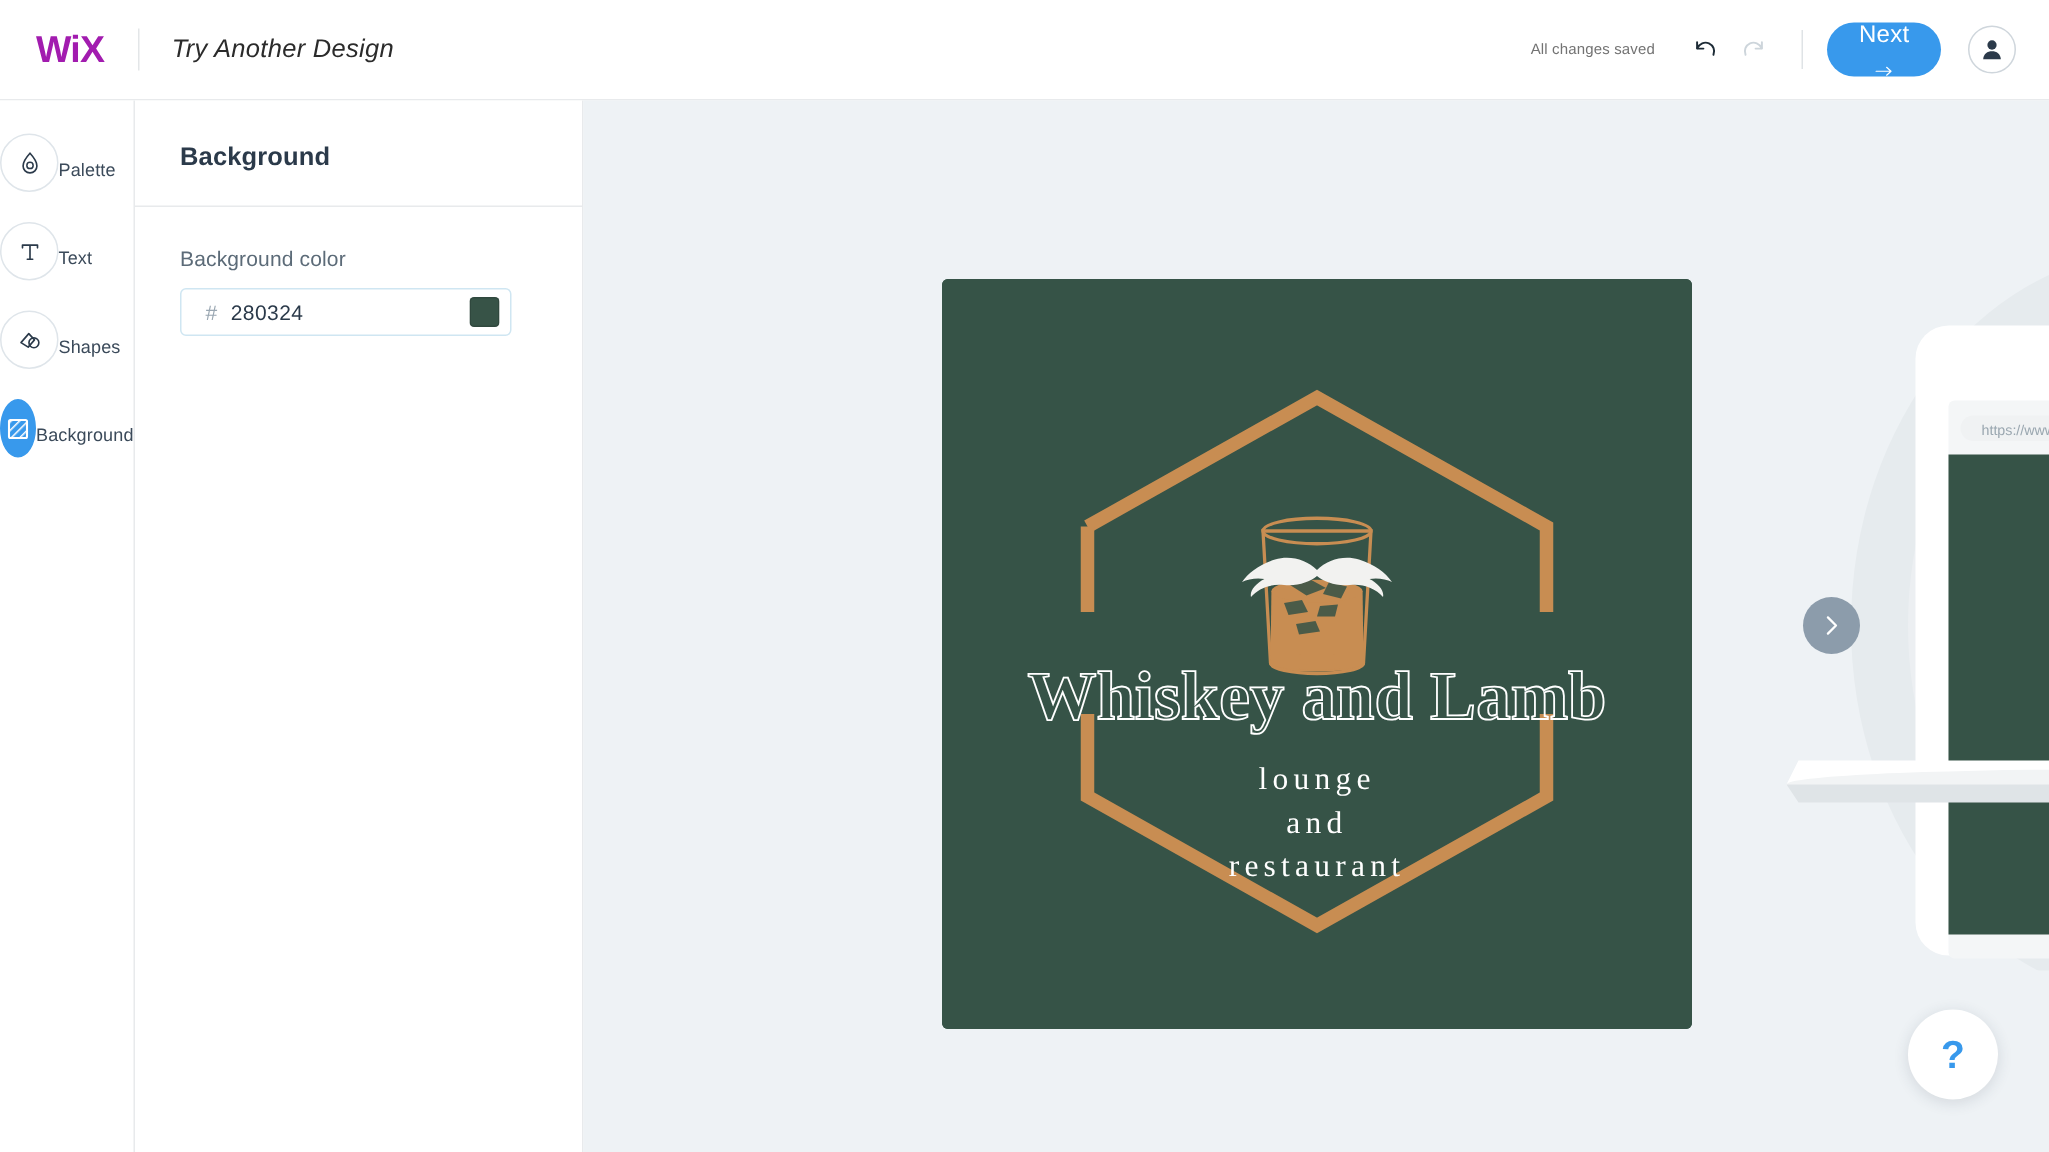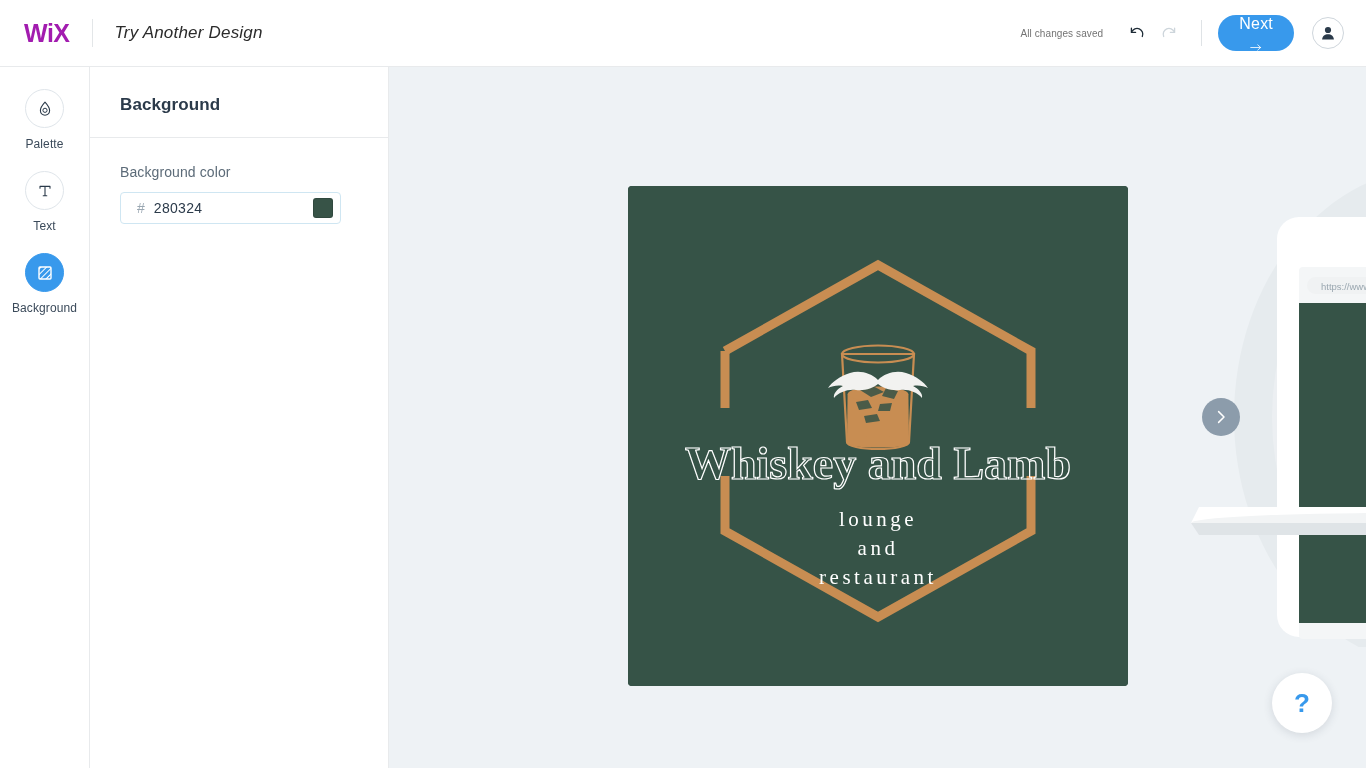--- a/index.html
+++ b/index.html
@@ -47,21 +47,21 @@
     display: flex; align-items: center; justify-content: center; cursor: pointer;
   }
 
   
   .rail {
     position: absolute; left: 0; top: 67px; width: 90px; height: 701px;
     background: #fff; border-right: 1px solid #e8eaec;
     padding-top: 22px;
   }
   .rail-item {
-    display: flex; flex-direction: column; align-items: center;
+    display: flex; flex-direction: row; align-items: center;
     margin-bottom: 20px; cursor: pointer; user-select: none;
   }
   .rail-circle {
     width: 39px; height: 39px; border-radius: 50%;
     border: 1px solid #dfe5ea; background: #fff;
     display: flex; align-items: center; justify-content: center;
   }
   .rail-item.active .rail-circle { background: #3899ec; border-color: #3899ec; }
   .rail-label { margin-top: 9px; font-size: 12px; color: #3b4a5a; letter-spacing: .1px; }
   .rail-item.active .rail-label { color: #3b4a5a; }
@@ -185,20 +185,29 @@
     <div class="rail-item">
       <span class="rail-circle">
         <svg width="20" height="20" viewBox="0 0 20 20">
           <path d="M5 5.4 H15 M5 5.4 V7.2 M15 5.4 V7.2 M10 5.4 V14.8 M8.2 14.8 H11.8" fill="none" stroke="#2b3a4a" stroke-width="1.1" stroke-linecap="round"></path>
         </svg>
       </span>
       <span class="rail-label">Text</span>
     </div>
 
 
+    <div class="rail-item">
+      <span class="rail-circle">
+        <svg width="22" height="22" viewBox="0 0 22 22">
+          <path d="M5 12.4 L10.2 6.4 L14 10.6 L9.8 15.4 Z" fill="none" stroke="#2b3a4a" stroke-width="1.1" stroke-linejoin="round"></path>
+          <circle cx="13.6" cy="12.5" r="3.3" fill="none" stroke="#2b3a4a" stroke-width="1.1"></circle>
+        </svg>
+      </span>
+      <span class="rail-label">Shapes</span>
+    </div>
 
     <div class="rail-item active">
       <span class="rail-circle">
         <svg width="22" height="22" viewBox="0 0 22 22">
           <defs>
             <pattern id="hatch" width="4" height="4" patternTransform="rotate(45)" patternUnits="userSpaceOnUse">
               <rect width="4" height="4" fill="#3899ec"></rect>
               <line x1="0" y1="0" x2="0" y2="4" stroke="#ffffff" stroke-width="2"></line>
             </pattern>
           </defs>

